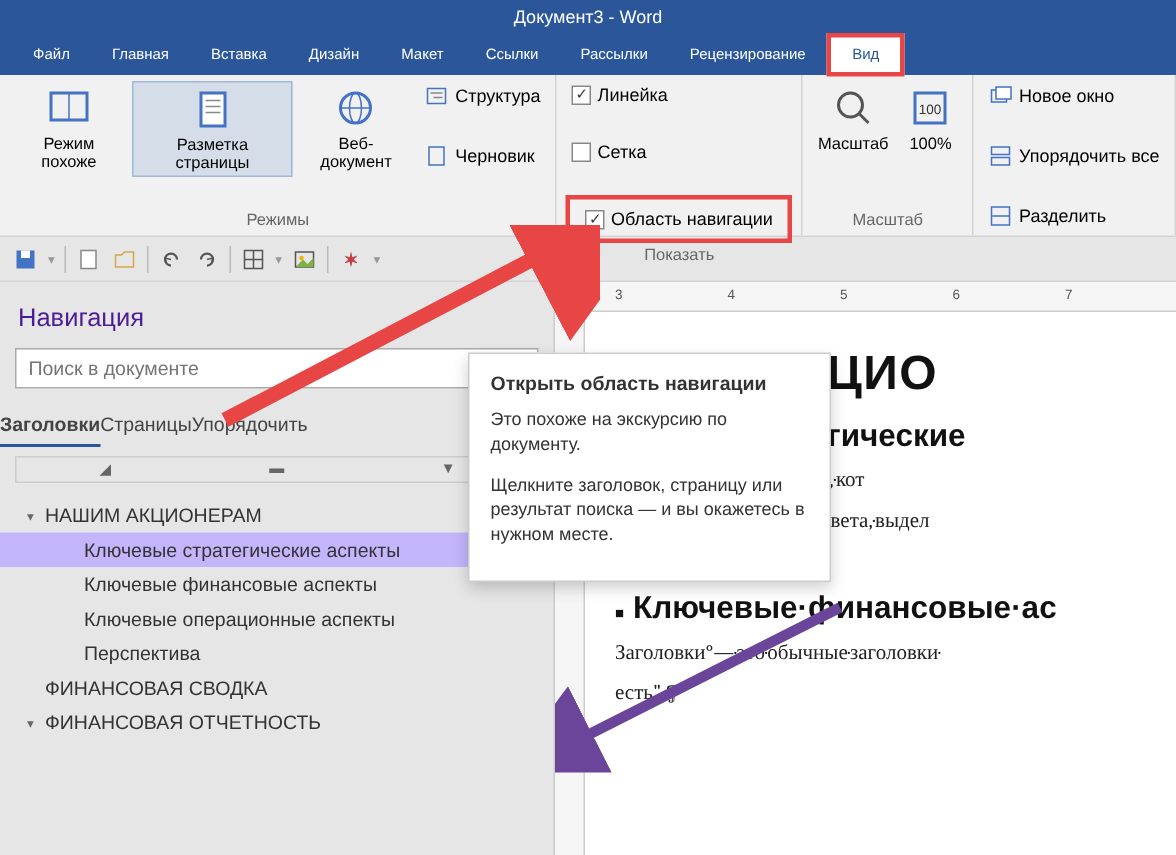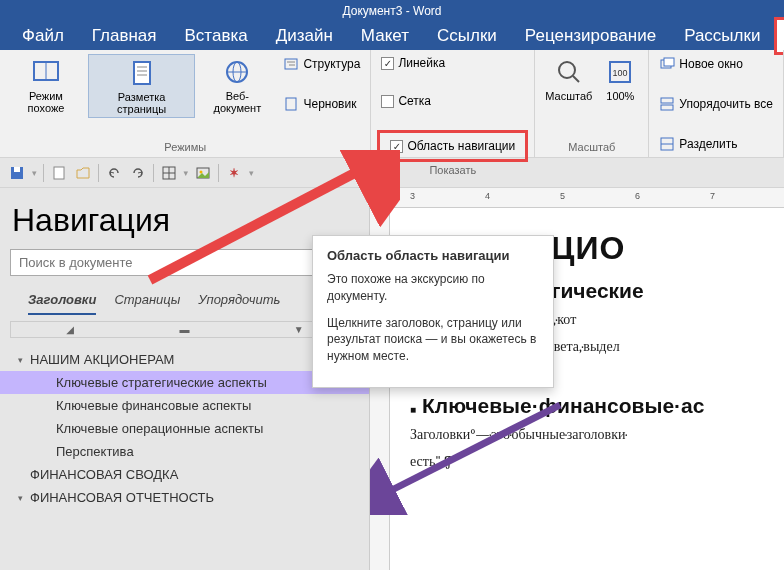--- a/index.html
+++ b/index.html
@@ -1,21 +1,21 @@
 <!DOCTYPE html>
 <html><head>
 <meta charset="utf-8">
 <style>
   * { box-sizing: border-box; margin: 0; padding: 0; }
   body { font-family: "Segoe UI", Tahoma, sans-serif; font-size: 12px; background: #fff; width: 784px; height: 570px; overflow: hidden; position: relative; }
   
   .titlebar { background: #2b579a; color: #fff; height: 22px; display: flex; align-items: center; justify-content: center; font-size: 12px; }
   
   .ribbon-tabs { background: #2b579a; height: 28px; display: flex; align-items: center; padding-left: 8px; }
-  .ribbon-tab { color: #fff; padding: 6px 14px; font-size: 17px; cursor: pointer; }
+  .ribbon-tab { color: #fff; padding: 6px 14px; font-size: 10px; cursor: pointer; }
   .ribbon-tab.highlight { border: 3px solid #e84545; background: #fff; color: #2b579a; }
   
   .ribbon { background: #f1f1f1; height: 108px; display: flex; border-bottom: 1px solid #d4d4d4; }
   .group { border-right: 1px solid #d4d4d4; padding: 4px 6px 2px; display: flex; flex-direction: column; justify-content: space-between; }
   .group-content { display: flex; gap: 2px; flex: 1; align-items: flex-start; }
   .group-label { text-align: center; color: #666; font-size: 11px; padding: 2px 0; }
   
   .big-btn { display: flex; flex-direction: column; align-items: center; padding: 2px 4px; cursor: pointer; min-width: 44px; }
   .big-btn.sel { background: #d4dde8; border: 1px solid #9fb8d8; }
   .big-icon { width: 32px; height: 32px; margin-bottom: 2px; display:flex; align-items:center; justify-content:center; }
@@ -26,24 +26,24 @@
   .chk { width: 13px; height: 13px; border: 1px solid #888; background: #fff; display: inline-flex; align-items: center; justify-content: center; font-size: 10px; color: #333; }
   .highlight-box { border: 3px solid #e84545; padding: 4px 6px; }
   
   .qat { background: #e6e6e6; height: 30px; display: flex; align-items: center; gap: 6px; padding: 0 8px; border-bottom: 1px solid #d4d4d4; }
   .qat-icon { width: 18px; height: 18px; display: flex; align-items: center; justify-content: center; color: #555; cursor: pointer; }
   .qat-sep { width: 1px; height: 18px; background: #bbb; }
   
   .main { display: flex; height: 382px; }
   
   .navpane { width: 370px; background: #e6e6e6; border-right: 1px solid #ccc; display: flex; flex-direction: column; }
-  .nav-title { font-size: 32px; color: #000000; padding: 14px 12px 10px; font-weight: normal; }
+  .nav-title { font-size: 17px; color: #4c1d95; padding: 14px 12px 10px; font-weight: normal; }
   .nav-search { margin: 0 10px 10px; position: relative; }
   .nav-search input { width: 100%; padding: 5px 8px; border: 1px solid #aaa; background: #fff; font-size: 13px; }
-  .nav-tabs { display: flex; gap: 18px; padding: 0 28px; font-size: 13px; font-style: italic; }
+  .nav-tabs { display: flex; padding: 0 0; font-size: 13px; }
   .nav-tab { padding: 6px 0; cursor: pointer; color: #444; }
   .nav-tab.active { font-weight: bold; border-bottom: 2px solid #2b579a; }
   .nav-toolbar { display: flex; justify-content: space-around; border: 1px solid #ccc; margin: 6px 10px; padding: 2px; }
   .nav-tb-btn { flex: 1; text-align: center; cursor: pointer; font-size: 10px; color: #666; }
   .nav-items { flex: 1; overflow: auto; padding: 4px 0; }
   .nav-item { display: flex; align-items: center; padding: 4px 8px; font-size: 13px; color: #333; cursor: pointer; }
   .nav-item .tri { width: 12px; font-size: 9px; color: #666; }
   .nav-item.lvl1 { padding-left: 18px; }
   .nav-item.lvl2 { padding-left: 44px; }
   .nav-item.sel { background: #c4b5fd; }
@@ -75,22 +75,22 @@
   <span>Документ3 - Word</span>
 </div>
 
 <div class="ribbon-tabs">
   <div class="ribbon-tab">Файл</div>
   <div class="ribbon-tab">Главная</div>
   <div class="ribbon-tab">Вставка</div>
   <div class="ribbon-tab">Дизайн</div>
   <div class="ribbon-tab">Макет</div>
   <div class="ribbon-tab">Ссылки</div>
+  <div class="ribbon-tab">Рассылки</div>
   <div class="ribbon-tab">Рецензирование</div>
-  <div class="ribbon-tab">Рассылки</div>
   <div class="ribbon-tab highlight">Вид</div>
 </div>
 
 <div class="ribbon">
 
   <div class="group">
     <div class="group-content">
       <div class="big-btn">
         <div class="big-icon">
             <svg class="ico" width="28" height="28">
@@ -338,21 +338,21 @@
       <p>Если·коснуться·текста·совета,·выдел</p>
       <p>вводить·текст.¶</p>
       <h2 class="bullet">Ключевые·финансовые·ас</h2>
       <p>Заголовки°—·это·обычные·заголовки·</p>
       <p>есть".¶</p>
     </div>
   </div>
 </div>
 
 <div class="tooltip">
-  <div class="tt-title">Область область навигации</div>
+  <div class="tt-title">Открыть область навигации</div>
   <p>Это похоже на экскурсию по документу.</p>
   <p>Щелкните заголовок, страницу или результат поиска — и вы окажетесь в нужном месте.</p>
 </div>
 
 <svg class="arrow-red" style="left:140px;top:150px" width="260" height="140">
   <defs>
       <marker id="ahr" markerWidth="12" markerHeight="12" refX="2" refY="6" orient="auto">
         <path d="M0,0 L12,6 L0,12 Z" fill="#e84545"></path>
       </marker>
     </defs>

